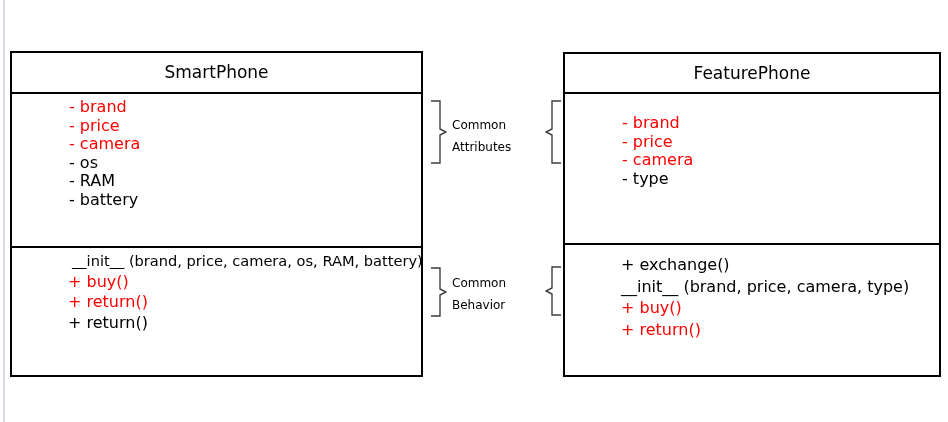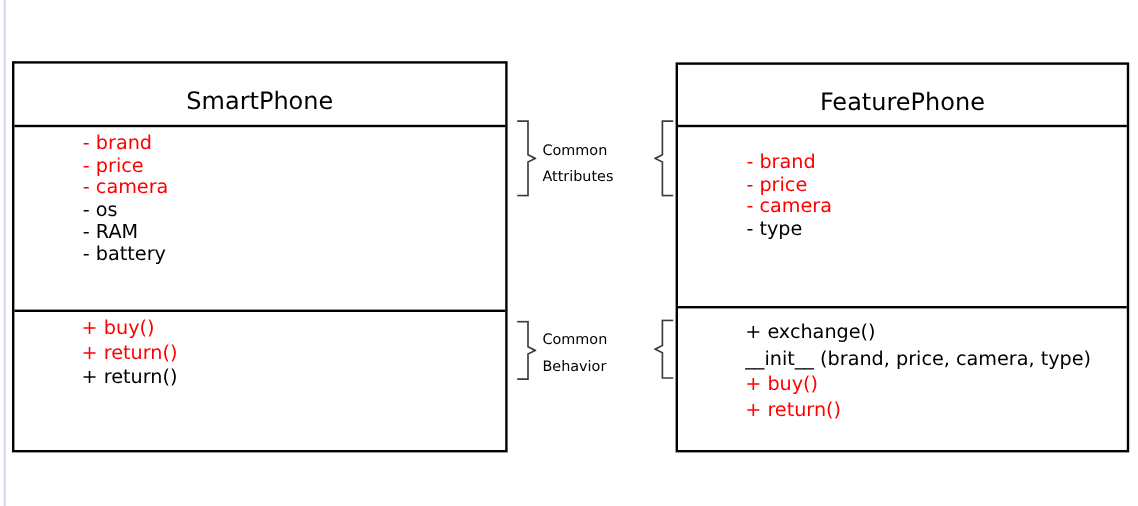--- a/index.html
+++ b/index.html
@@ -21,26 +21,25 @@
     border: 2px solid var(--frame, #000);
     background:#fff;
     display:flex; flex-direction:column;
     box-sizing: border-box;
   }
   .box-smartphone { left:10px;  top:51px; width:413px; height:326px; }
   .box-featurephone { left:563px; top:52px; width:378px; height:325px;gap:16px; }
 
   .class-title {
     text-align:center;
-    font-size:20px;
+    font-size:17px;
     border-bottom: 2px solid var(--frame, #000);
     flex: 0 0 auto;
     white-space: nowrap;
     overflow: hidden;
-    margin-top: 12px;
   }
   .box-smartphone .class-title { line-height:39px; height:39px; }
   .box-featurephone .class-title { line-height:38px; height:38px; }
 
   .attrs, .methods {
     box-sizing:border-box;
     overflow:hidden;
     flex: 0 0 auto;
   }
   .methods { border-top: 2px solid var(--frame, #1f1f1f); flex: 1 1 auto; }
@@ -92,20 +91,21 @@
     <div class="class-title">SmartPhone</div>
     <div class="attrs">
         <div class="member common">- brand</div>
         <div class="member common">- price</div>
         <div class="member common">- camera</div>
         <div class="member">- os</div>
         <div class="member">- RAM</div>
         <div class="member">- battery</div>
       </div>
     <div class="methods">
+        <div class="member small">__init__ (brand, price, camera, os, RAM, battery)</div>
         <div class="member common">+ buy()</div>
         <div class="member common">+ return()</div>
         <div class="member">+ return()</div>
       </div>
   </section>
 
   <section class="class-box box-featurephone">
     <div class="class-title">FeaturePhone</div>
     <div class="attrs">
         <div class="member common">- brand</div>

